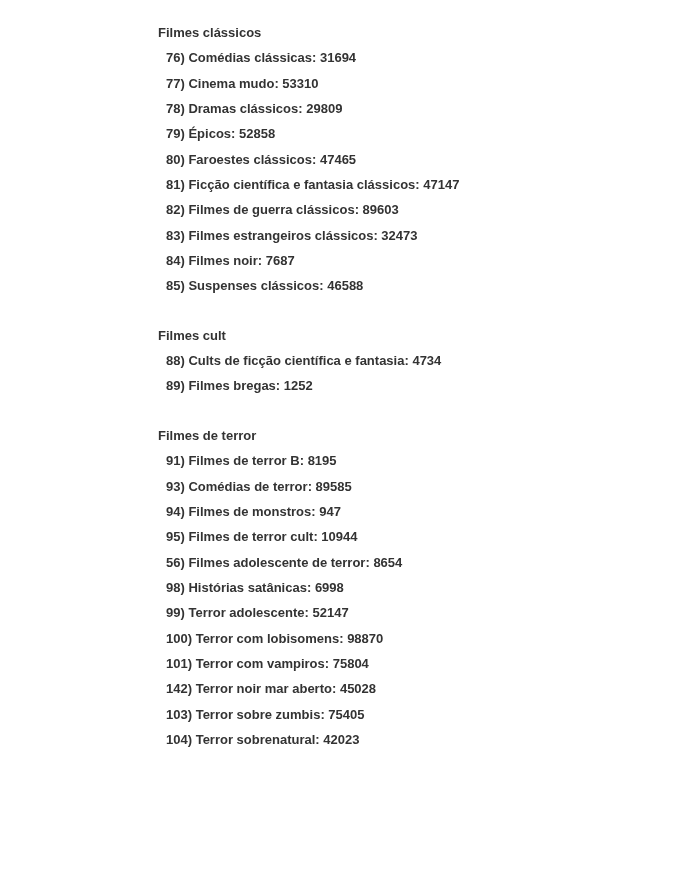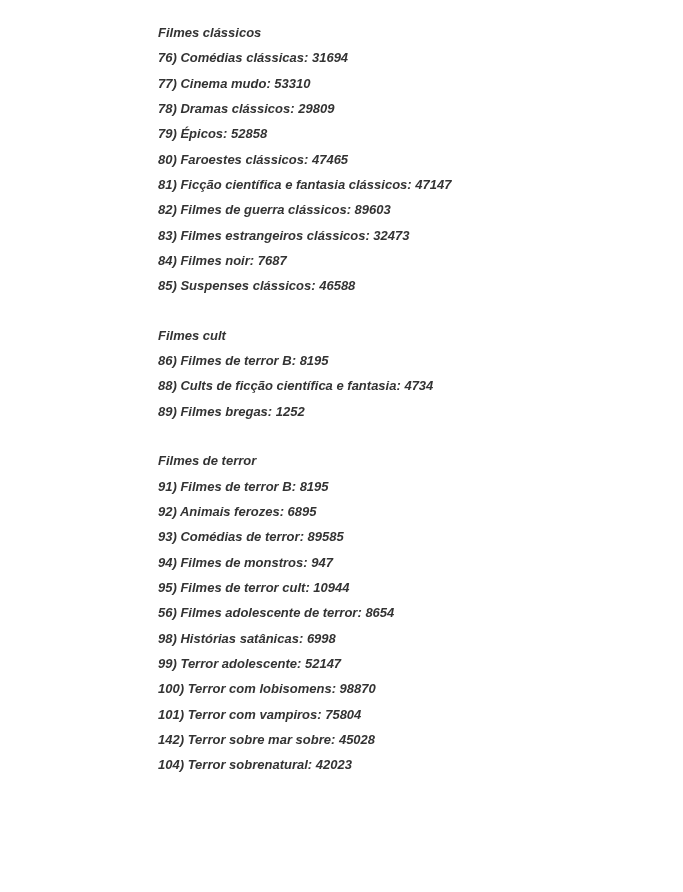--- a/index.html
+++ b/index.html
@@ -7,27 +7,27 @@
       padding: 20px 0 0 158px;
       font-family: Verdana, Geneva, sans-serif;
       font-size: 13px;
       font-weight: bold;
       color: #333333;
       line-height: 1.95;
       background: #ffffff;
     }
     .section {
       margin-bottom: 24px;
-      font-style: italic;
     }
     .section-title {
       display: block;
     }
     .list-item {
       display: block;
+      margin-left: 8px;
     }
     .item-num, .item-label, .item-sep, .item-code {
       display: inline;
     }
   </style>
 </head>
 <body>
 
 <div id="content">
     <div class="section">
@@ -38,32 +38,31 @@
       <span class="list-item"><span class="item-num">79</span><span>) </span><span class="item-label">Épicos</span><span class="item-sep">: </span><span class="item-code">52858</span></span>
       <span class="list-item"><span class="item-num">80</span><span>) </span><span class="item-label">Faroestes clássicos</span><span class="item-sep">: </span><span class="item-code">47465</span></span>
       <span class="list-item"><span class="item-num">81</span><span>) </span><span class="item-label">Ficção científica e fantasia clássicos</span><span class="item-sep">: </span><span class="item-code">47147</span></span>
       <span class="list-item"><span class="item-num">82</span><span>) </span><span class="item-label">Filmes de guerra clássicos</span><span class="item-sep">: </span><span class="item-code">89603</span></span>
       <span class="list-item"><span class="item-num">83</span><span>) </span><span class="item-label">Filmes estrangeiros clássicos</span><span class="item-sep">: </span><span class="item-code">32473</span></span>
       <span class="list-item"><span class="item-num">84</span><span>) </span><span class="item-label">Filmes noir</span><span class="item-sep">: </span><span class="item-code">7687</span></span>
       <span class="list-item"><span class="item-num">85</span><span>) </span><span class="item-label">Suspenses clássicos</span><span class="item-sep">: </span><span class="item-code">46588</span></span>
     </div>
     <div class="section">
       <span class="section-title">Filmes cult</span>
-      <span class="list-item"><span class="item-num">86</span><span>) </span><span class="item-label">Filmes de terror B</span><span class="item-sep">: </span><span class="item-code">8195</span></span>
       <span class="list-item"><span class="item-num">88</span><span>) </span><span class="item-label">Cults de ficção científica e fantasia</span><span class="item-sep">: </span><span class="item-code">4734</span></span>
       <span class="list-item"><span class="item-num">89</span><span>) </span><span class="item-label">Filmes bregas</span><span class="item-sep">: </span><span class="item-code">1252</span></span>
     </div>
     <div class="section">
       <span class="section-title">Filmes de terror</span>
       <span class="list-item"><span class="item-num">91</span><span>) </span><span class="item-label">Filmes de terror B</span><span class="item-sep">: </span><span class="item-code">8195</span></span>
-      <span class="list-item"><span class="item-num">92</span><span>) </span><span class="item-label">Animais ferozes</span><span class="item-sep">: </span><span class="item-code">6895</span></span>
       <span class="list-item"><span class="item-num">93</span><span>) </span><span class="item-label">Comédias de terror</span><span class="item-sep">: </span><span class="item-code">89585</span></span>
       <span class="list-item"><span class="item-num">94</span><span>) </span><span class="item-label">Filmes de monstros</span><span class="item-sep">: </span><span class="item-code">947</span></span>
       <span class="list-item"><span class="item-num">95</span><span>) </span><span class="item-label">Filmes de terror cult</span><span class="item-sep">: </span><span class="item-code">10944</span></span>
       <span class="list-item"><span class="item-num">56</span><span>) </span><span class="item-label">Filmes adolescente de terror</span><span class="item-sep">: </span><span class="item-code">8654</span></span>
       <span class="list-item"><span class="item-num">98</span><span>) </span><span class="item-label">Histórias satânicas</span><span class="item-sep">: </span><span class="item-code">6998</span></span>
       <span class="list-item"><span class="item-num">99</span><span>) </span><span class="item-label">Terror adolescente</span><span class="item-sep">: </span><span class="item-code">52147</span></span>
       <span class="list-item"><span class="item-num">100</span><span>) </span><span class="item-label">Terror com lobisomens</span><span class="item-sep">: </span><span class="item-code">98870</span></span>
       <span class="list-item"><span class="item-num">101</span><span>) </span><span class="item-label">Terror com vampiros</span><span class="item-sep">: </span><span class="item-code">75804</span></span>
-      <span class="list-item"><span class="item-num">142</span><span>) </span><span class="item-label">Terror sobre mar sobre</span><span class="item-sep">: </span><span class="item-code">45028</span></span>
+      <span class="list-item"><span class="item-num">142</span><span>) </span><span class="item-label">Terror noir mar aberto</span><span class="item-sep">: </span><span class="item-code">45028</span></span>
+      <span class="list-item"><span class="item-num">103</span><span>) </span><span class="item-label">Terror sobre zumbis</span><span class="item-sep">: </span><span class="item-code">75405</span></span>
       <span class="list-item"><span class="item-num">104</span><span>) </span><span class="item-label">Terror sobrenatural</span><span class="item-sep">: </span><span class="item-code">42023</span></span>
     </div>
   </div>
 
 </body></html>

